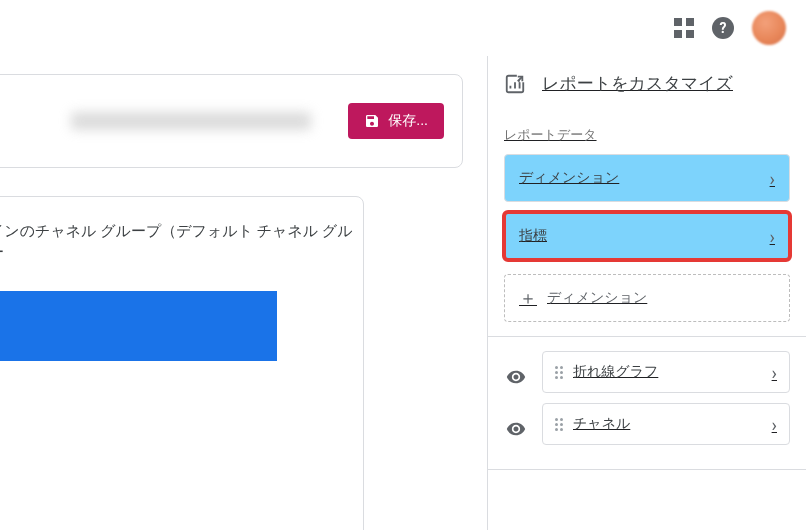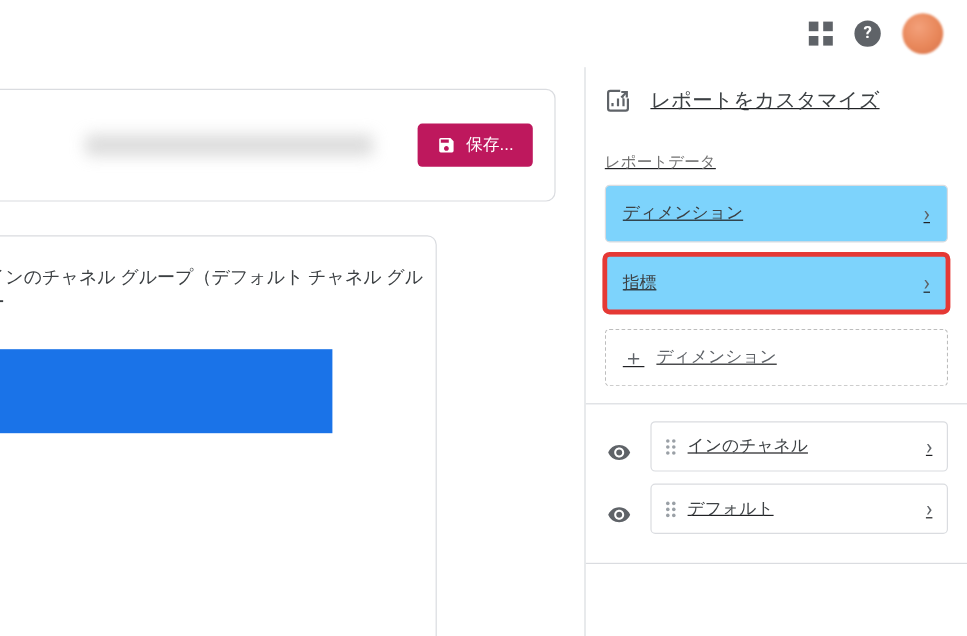--- a/index.html
+++ b/index.html
@@ -124,21 +124,21 @@
       <div class="chart-row" style="flex:1">
         <div class="chart-inner">
           <div class="drag-handle">
               <span></span>
               <span></span>
               <span></span>
               <span></span>
               <span></span>
               <span></span>
             </div>
-          <span class="sel-row-text">インのチャネル</span>
+          <span class="sel-row-text">折れ線グラフ</span>
         </div>
         <span class="chev">›</span>
       </div>
     </div>
 
     <div class="chart-with-eye">
       <div class="eye-wrap">
         <svg viewBox="0 0 24 24">
             <path d="M12 4.5C7 4.5 2.7 7.6 1 12c1.7 4.4 6 7.5 11 7.5s9.3-3.1 11-7.5C21.3 7.6 17 4.5 12 4.5zM12 17c-2.8 0-5-2.2-5-5s2.2-5 5-5 5 2.2 5 5-2.2 5-5 5zm0-8c-1.7 0-3 1.3-3 3s1.3 3 3 3 3-1.3 3-3-1.3-3-3-3z"></path>
           </svg>
@@ -146,21 +146,21 @@
       <div class="chart-row" style="flex:1">
         <div class="chart-inner">
           <div class="drag-handle">
               <span></span>
               <span></span>
               <span></span>
               <span></span>
               <span></span>
               <span></span>
             </div>
-          <span class="sel-row-text">デフォルト</span>
+          <span class="sel-row-text">チャネル</span>
         </div>
         <span class="chev">›</span>
       </div>
     </div>
   </div>
 
   <div class="hr"></div>
 
 </div>
 

